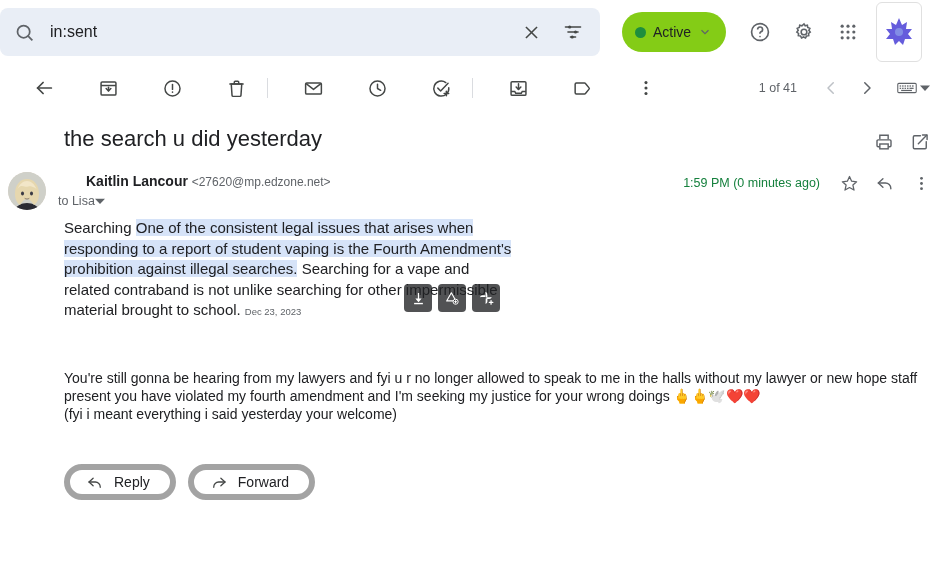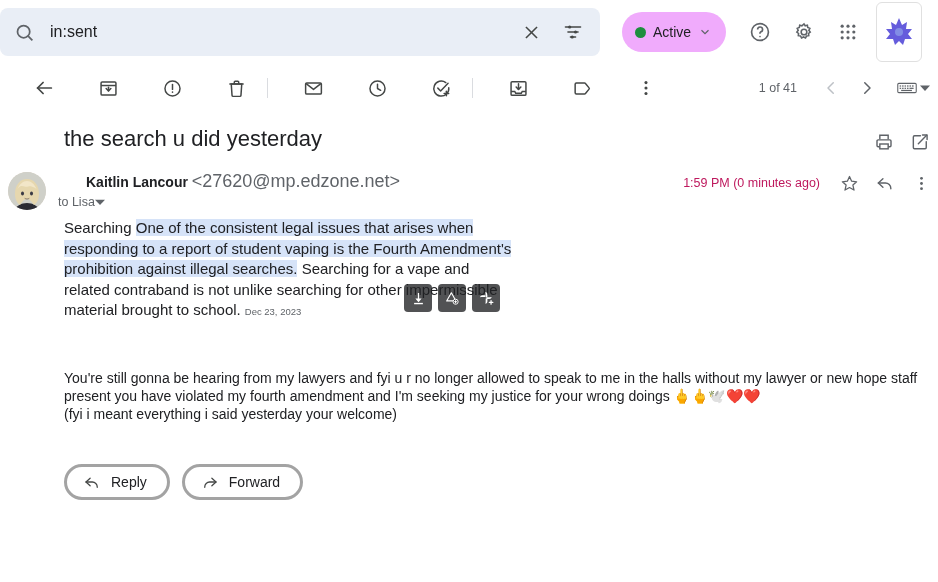--- a/index.html
+++ b/index.html
@@ -47,21 +47,21 @@
     display: flex; align-items: center; justify-content: center;
     border-radius: 50%;
     color: #444746;
     cursor: pointer;
     flex: 0 0 34px;
   }
 
   .active-pill {
     display: flex; align-items: center; gap: 7px;
     height: 40px;
-    background: #f0abfc;
+    background: #84cc16;
     border-radius: 20px;
     padding: 0 14px 0 13px;
     margin-left: 22px;
     cursor: pointer;
     font-size: 14px;
     color: #202124;
   }
   .dot-green { width: 11px; height: 11px; border-radius: 50%; background: #1e8e3e; flex:0 0 11px;}
   .chev { color:#5f6368; display:flex; }
 
@@ -151,27 +151,27 @@
     width: 38px; height: 38px;
     border-radius: 50%;
     margin: 4px 12px 0 8px;
     overflow: hidden;
     flex: 0 0 38px;
     background:#d8d0c4;
   }
   .sender-block { padding-top: 4px; }
   .sender-line { font-size: 13.5px; line-height: 18px; }
   .sender-name { font-weight: bold; color:#202124; font-size: 14px; padding-left: 28px;}
-  .sender-email { color:#5f6368; font-size: 18px; }
+  .sender-email { color:#5f6368; font-size: 12px; }
   .to-line { font-size: 12.5px; color:#5f6368; display:flex; align-items:center; gap:0; margin-top:3px; cursor:pointer;}
   .msg-head-right {
     position:absolute; right: 0px; top: 4px;
     display:flex; align-items:center; gap: 2px;
   }
-  .timestamp { font-size: 12.5px; color:#be185d; margin-right: 10px; }
+  .timestamp { font-size: 12.5px; color:#15803d; margin-right: 10px; }
   .mh-icon {
     width:34px;height:34px;display:flex;align-items:center;justify-content:center;
     border-radius:50%;color:#5f6368;cursor:pointer;
   }
 
   
   .msg-body {
     padding: 8px 0 0 64px;
     font-size: 15px;
     line-height: 20.5px;
@@ -202,21 +202,21 @@
 
   
   .reply-row {
     display:flex; gap: 12px;
     padding: 40px 0 0 64px;
   }
   .pill-btn {
     display:flex; align-items:center; gap:10px;
     height: 36px;
     padding: 0 20px 0 16px;
-    border: 3px solid #a3a3a3;
+    border: 6px solid #a3a3a3;
     border-radius: 18px;
     background:#fff;
     font-size: 14px;
     color: #202124;
     cursor: pointer;
   }
   .pill-btn svg { color:#444746; }
 </style>
 </head>
 <body>

